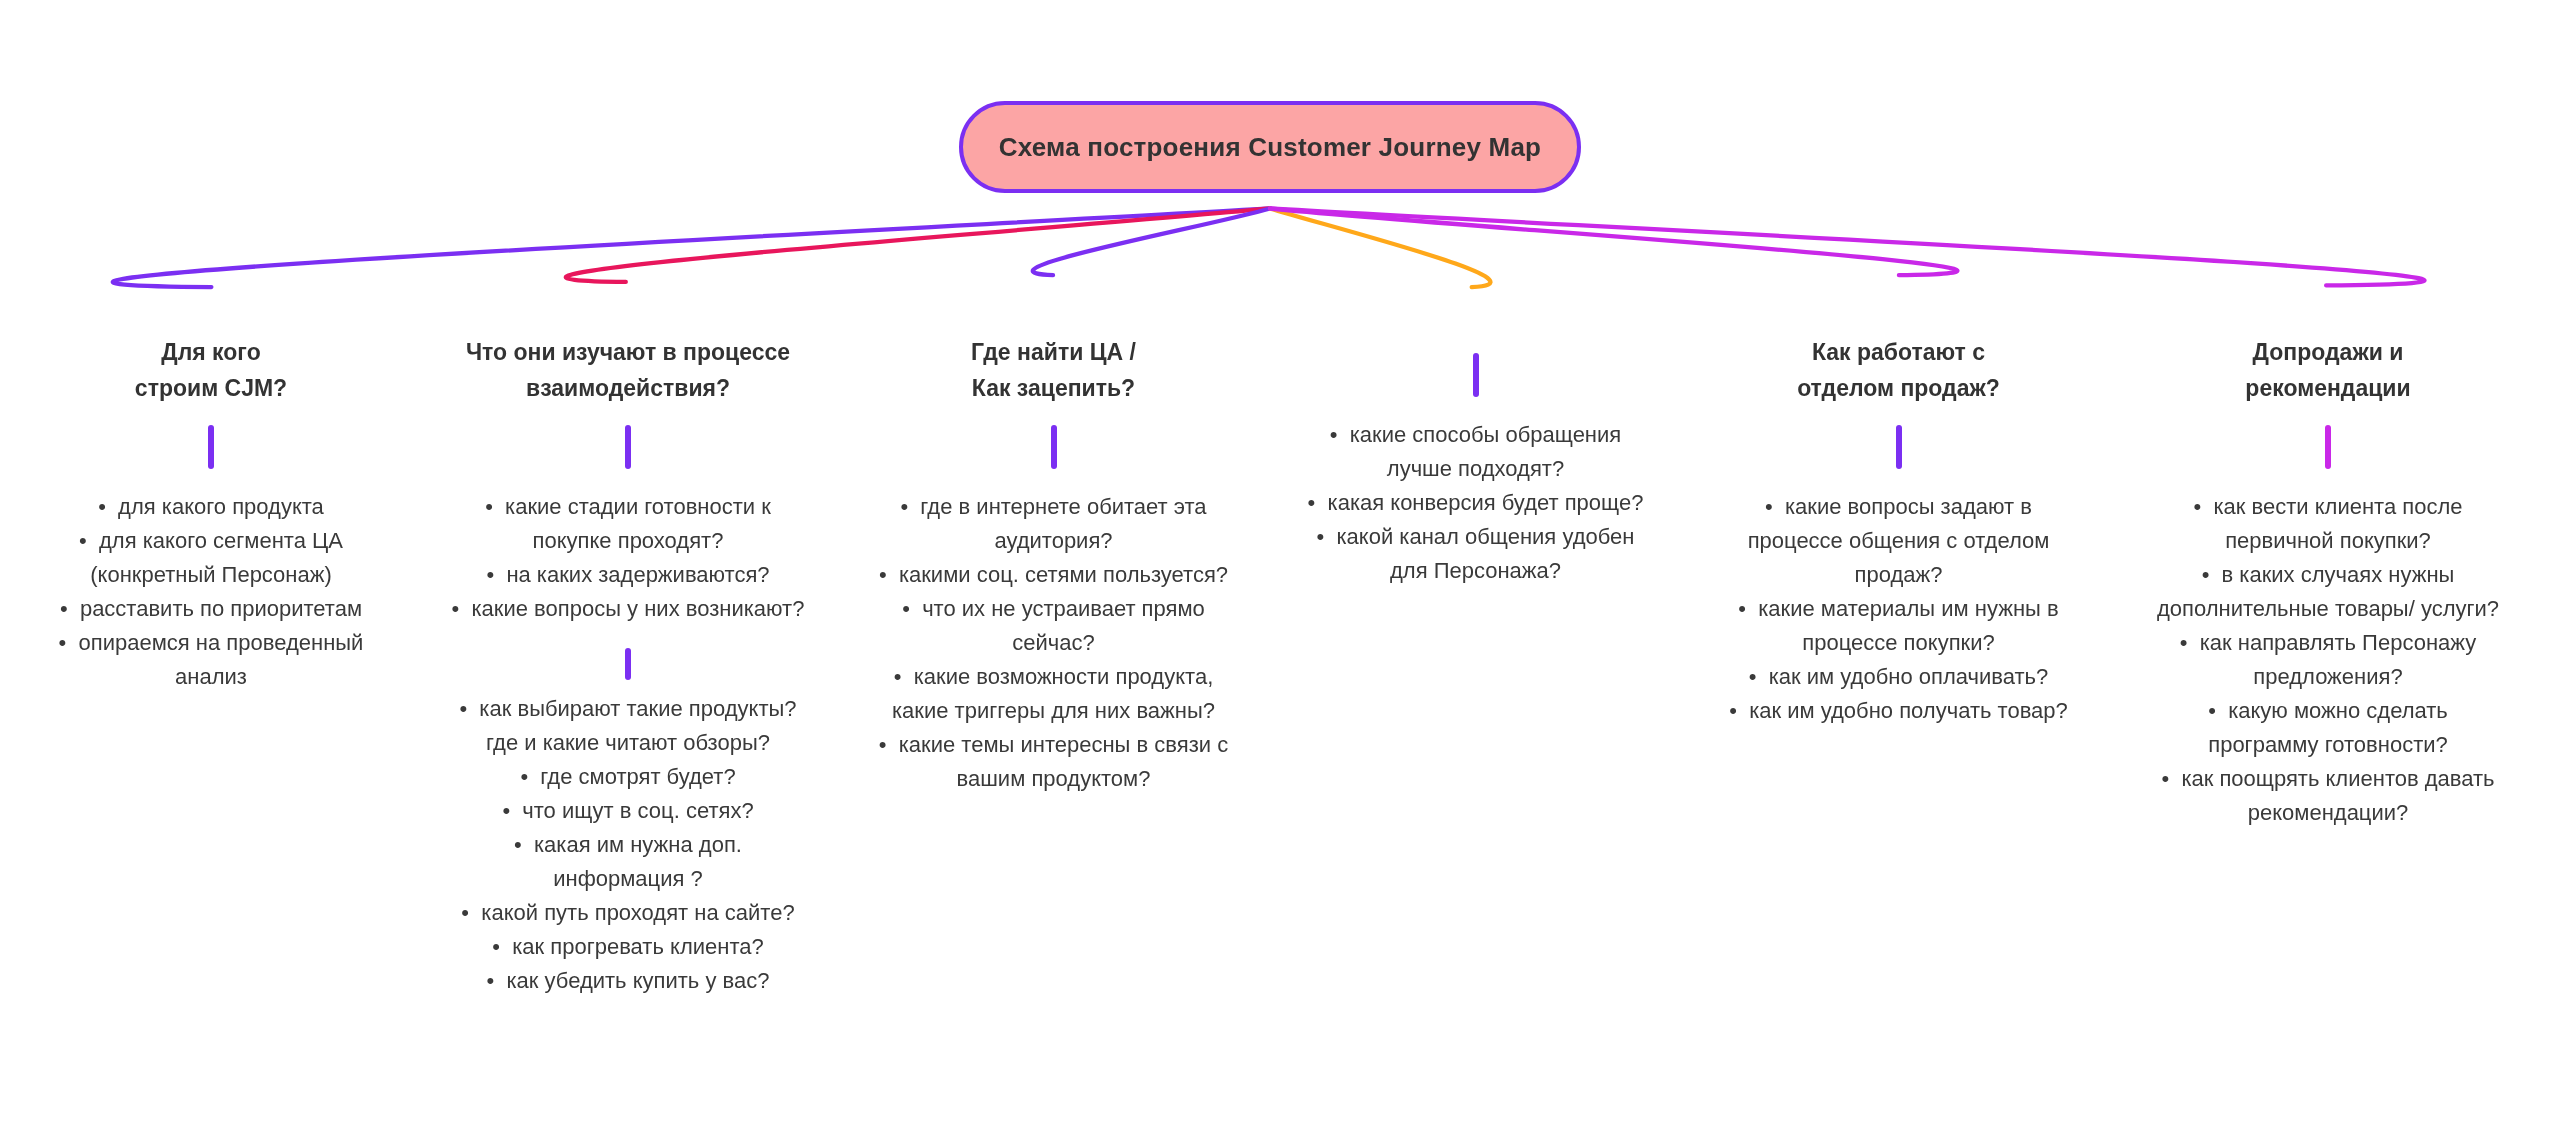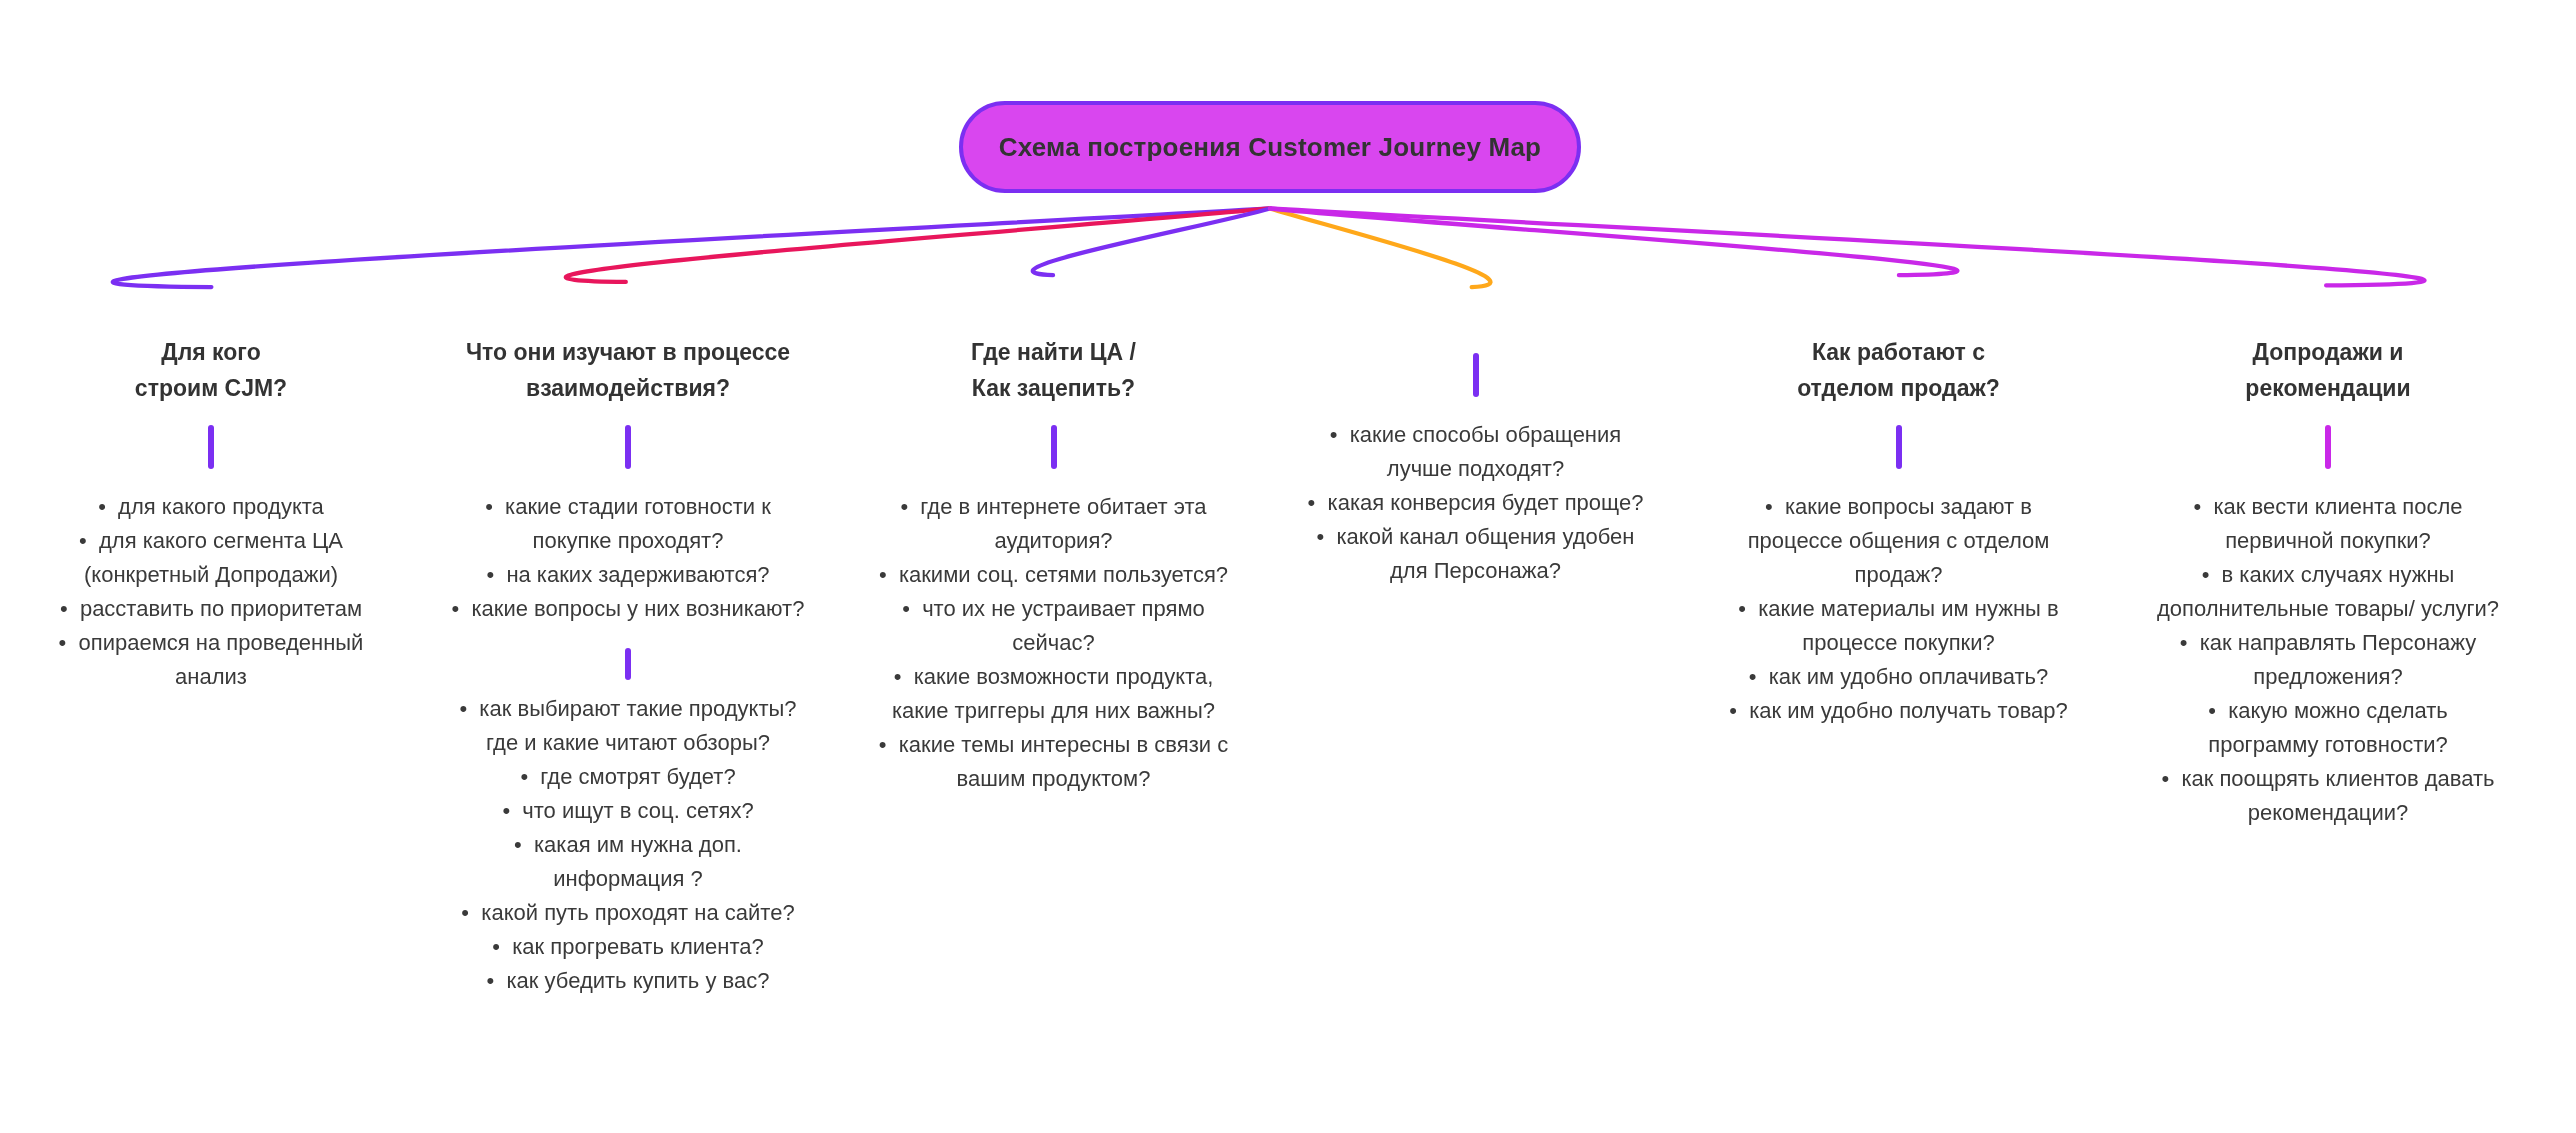--- a/index.html
+++ b/index.html
@@ -13,21 +13,21 @@
   #canvas{position:relative;width:2576px;height:1133px;}
 
   
   .root-node{
     position:absolute;
     left:959px; top:101px;
     width:622px; height:92px;
     box-sizing:border-box;
     border:4.3px solid #7B2FF2;
     border-radius:48px;
-    background:#d946ef;
+    background:#fca5a5;
     display:flex;align-items:center;justify-content:center;
     z-index:5;
   }
   .root-node .root-label{
     font-size:26px;
     font-weight:bold;
     color:#333333;
     letter-spacing:0.2px;
     white-space:nowrap;
   }
@@ -106,21 +106,21 @@
   <div class="root-node">
     <span class="root-label">Схема построения Customer Journey Map</span>
   </div>
 
   <div class="column c0">
     <div class="col-head">Для кого
 строим CJM?</div>
     <div class="stem" style="height: 44px; background: rgb(123, 47, 242);"></div>
     <ul class="bullets">
         <li><span class="dot">•&nbsp;&nbsp;</span><span>для какого продукта</span></li>
-        <li><span class="dot">•&nbsp;&nbsp;</span><span>для какого сегмента ЦА (конкретный Допродажи)</span></li>
+        <li><span class="dot">•&nbsp;&nbsp;</span><span>для какого сегмента ЦА (конкретный Персонаж)</span></li>
         <li><span class="dot">•&nbsp;&nbsp;</span><span>расставить по приоритетам</span></li>
         <li><span class="dot">•&nbsp;&nbsp;</span><span>опираемся на проведенный анализ</span></li>
       </ul>
   </div>
 
   <div class="column c1">
     <div class="col-head">Что они изучают в процессе
 взаимодействия?</div>
     <div class="stem" style="height: 44px; background: rgb(123, 47, 242);"></div>
     <ul class="bullets">

